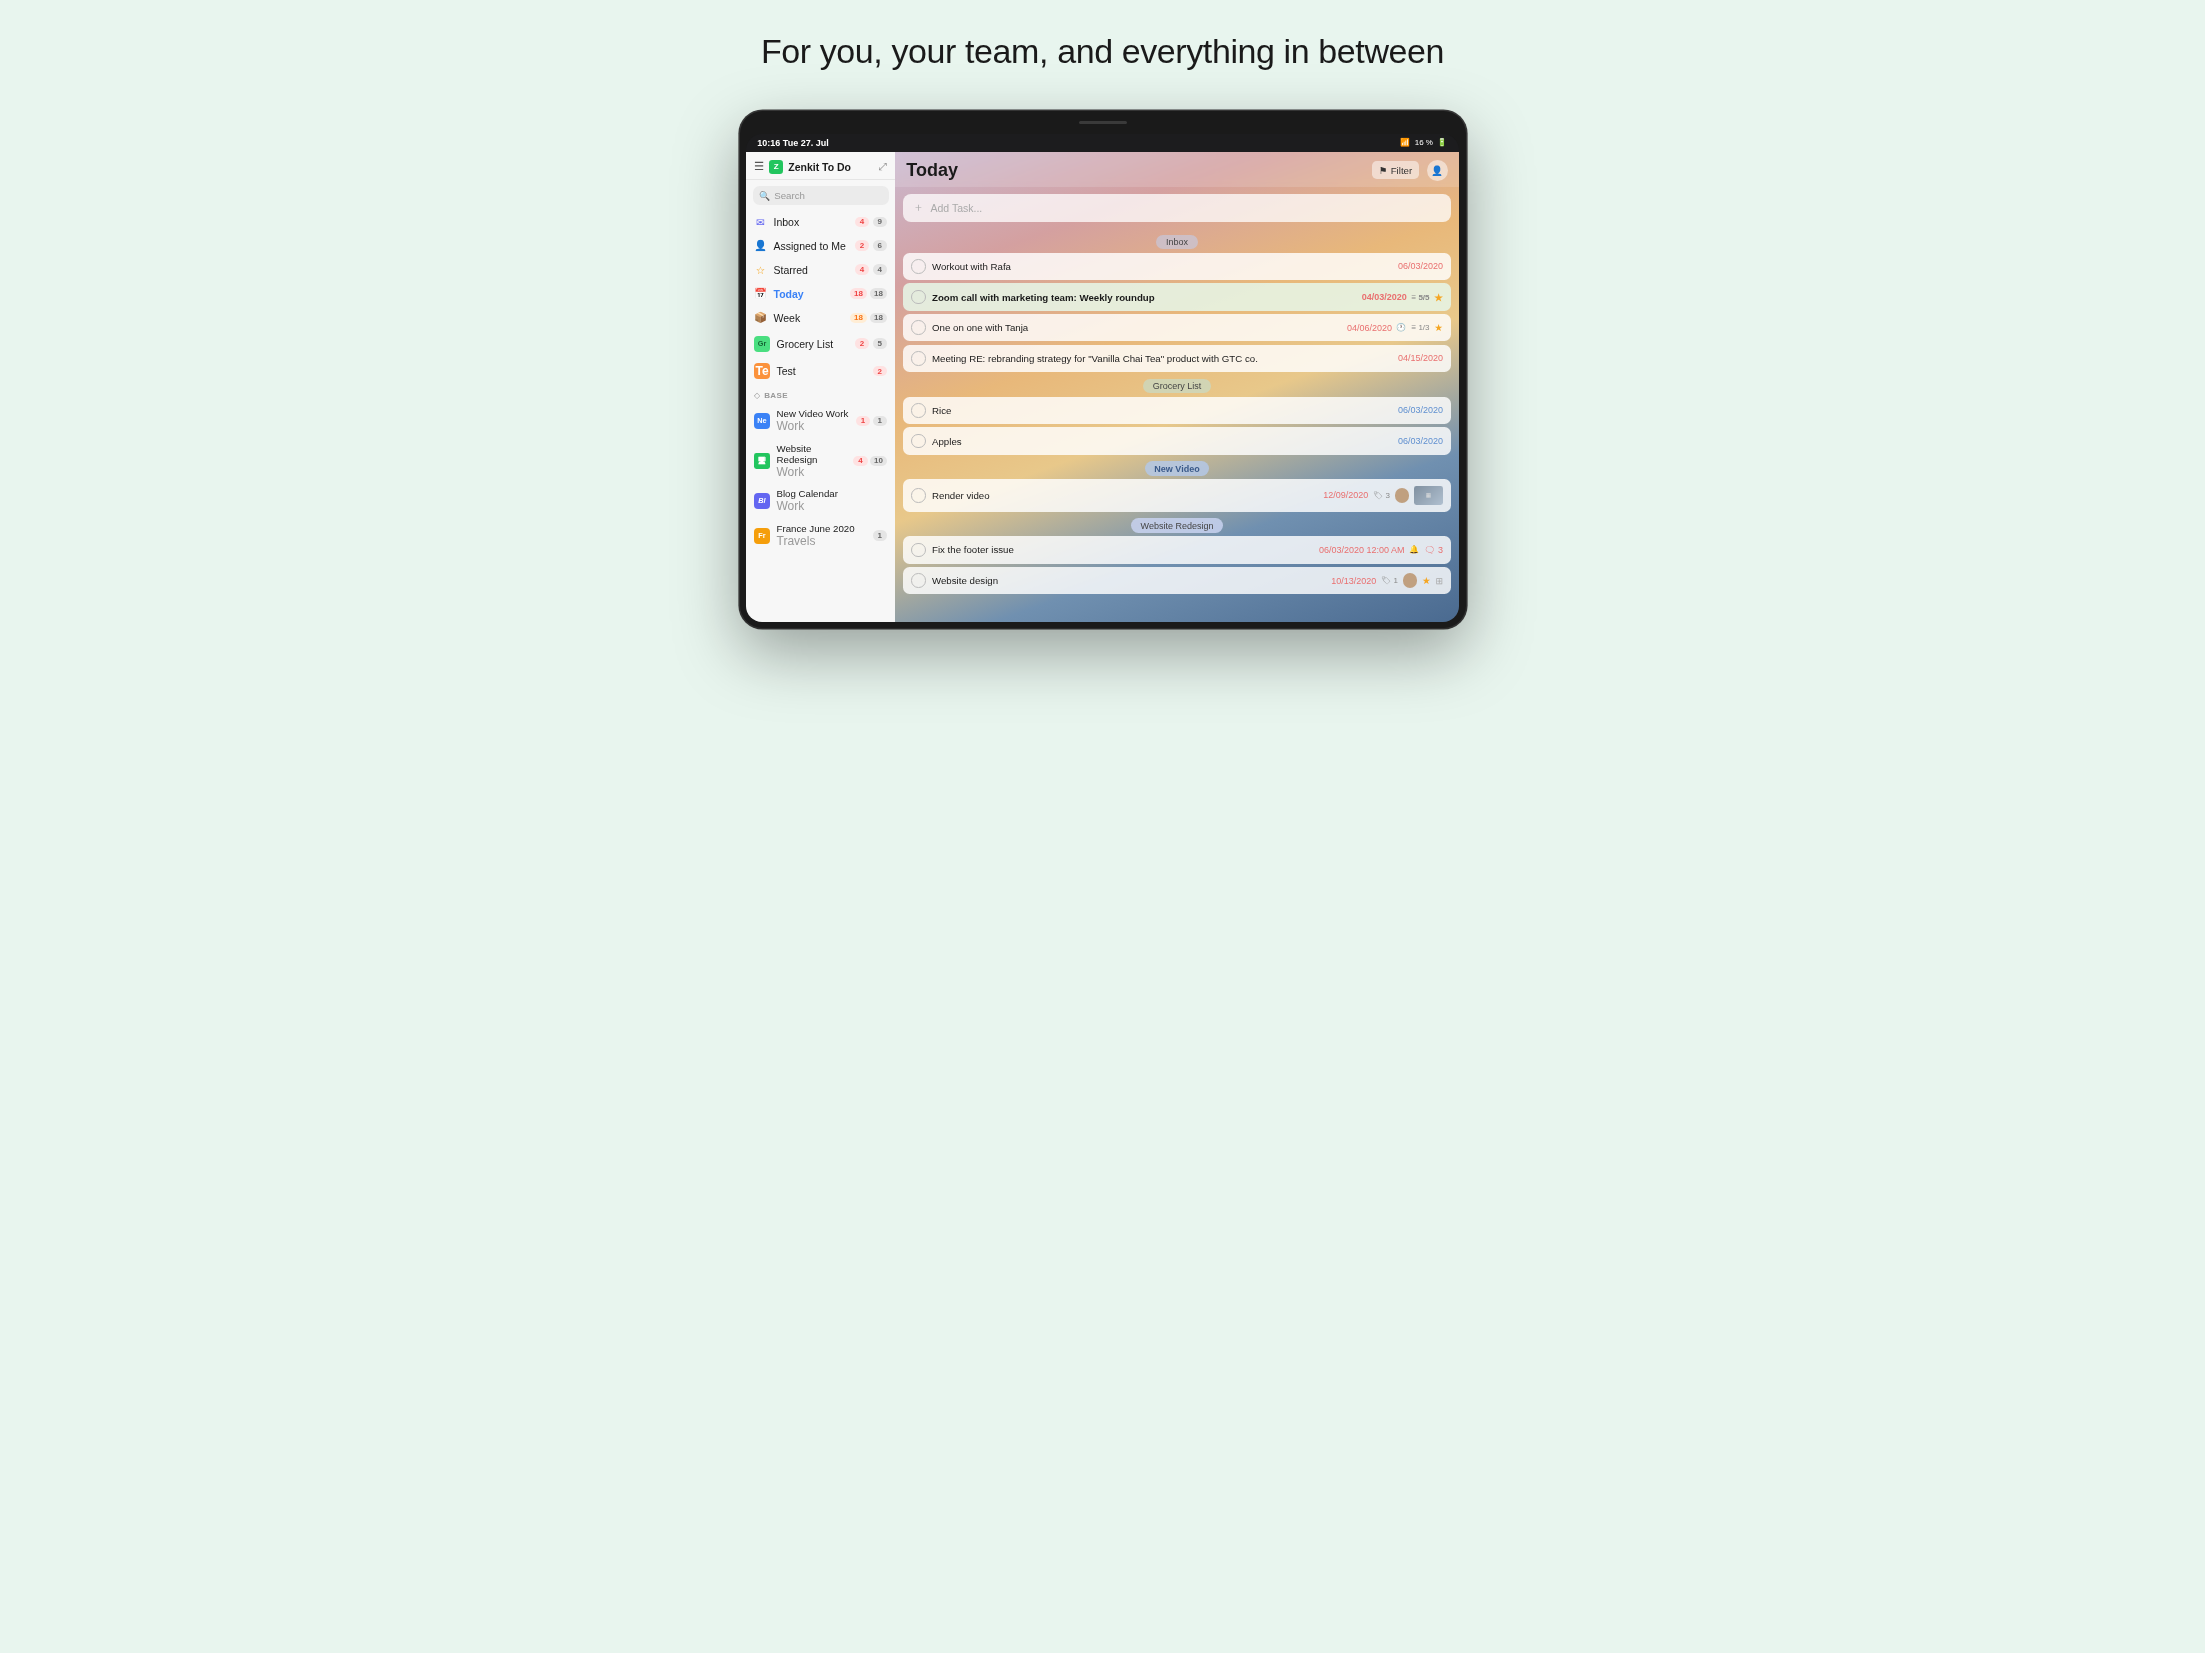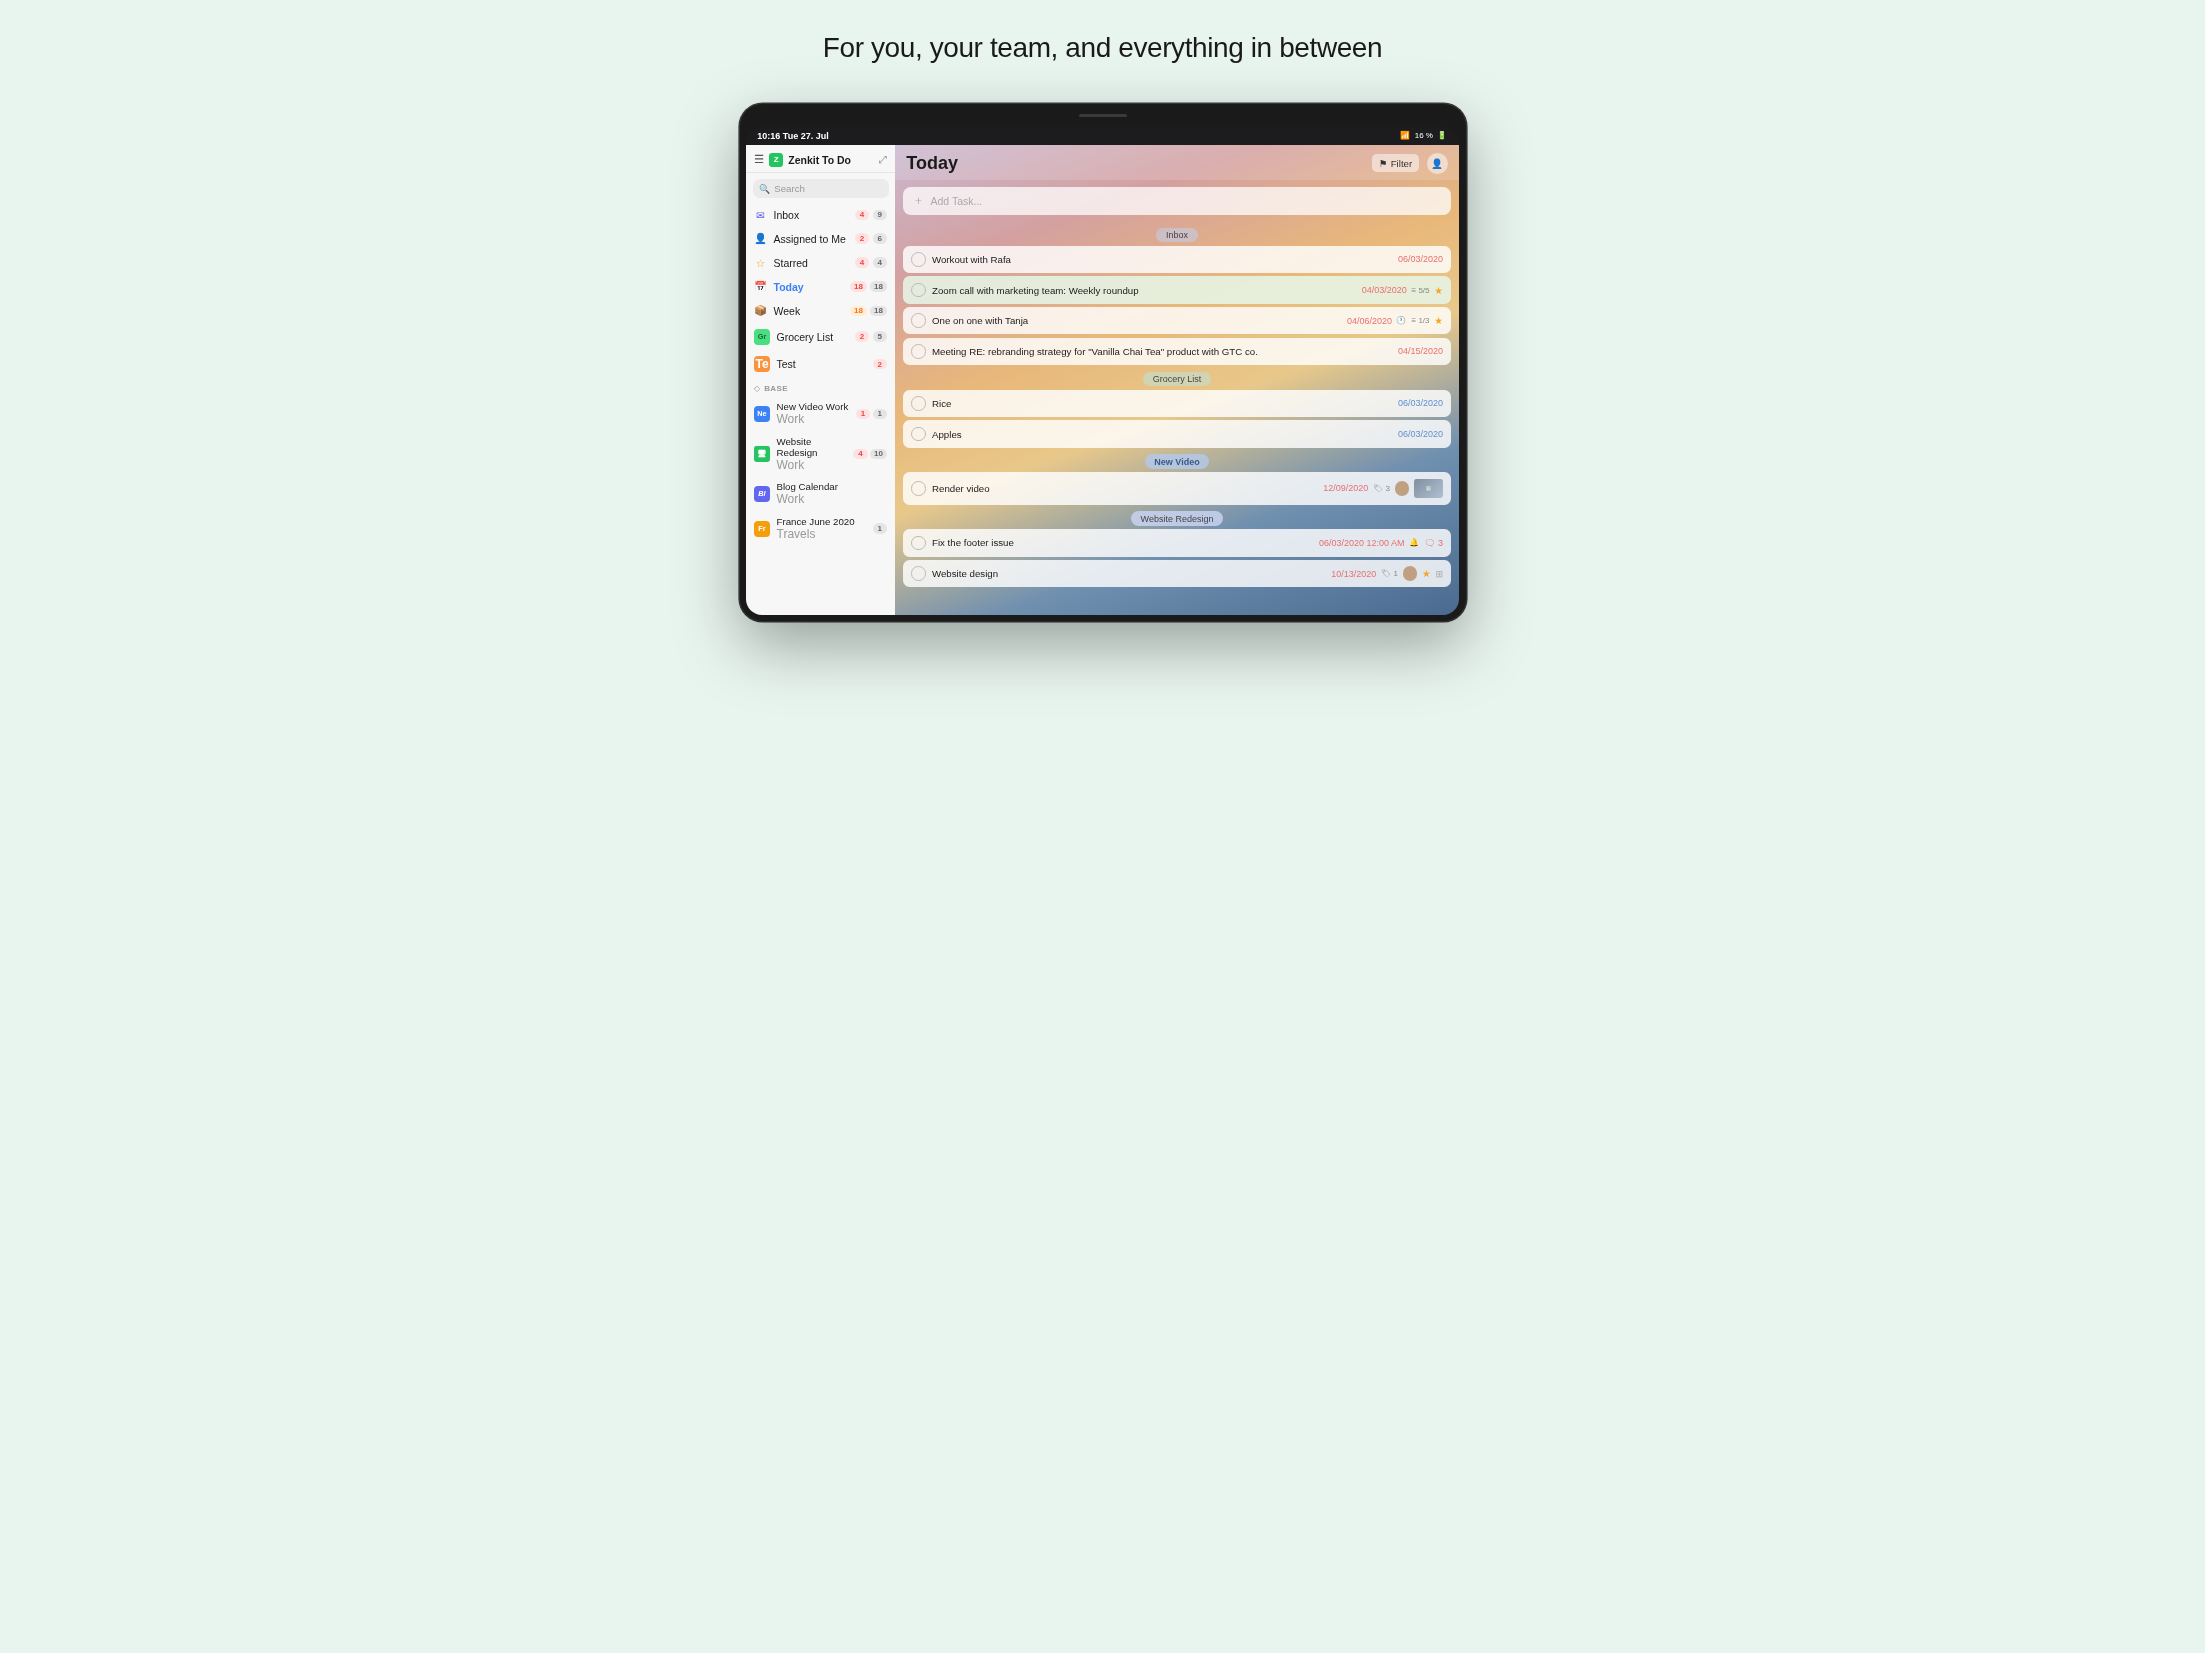--- a/index.html
+++ b/index.html
@@ -7,21 +7,21 @@
       background: #e8f5ee;
       font-family: -apple-system, BlinkMacSystemFont, 'Segoe UI', sans-serif;
       display: flex;
       flex-direction: column;
       align-items: center;
       justify-content: flex-start;
       min-height: 100vh;
       padding: 32px 16px 16px;
     }
     .headline {
-      font-size: 28px;
+      font-size: 34px;
       font-weight: 400;
       color: #1a1a1a;
       text-align: right;
       margin-bottom: 40px;
       letter-spacing: -0.4px;
     }
     .device-wrapper {
       position: relative;
       width: 726px;
       height: 517px;
@@ -216,21 +216,21 @@
     .pill-website { background: rgba(200,210,240,0.85); color: #444; }
     .task-row {
       background: rgba(255,255,255,0.82);
       border-radius: 6.5px;
       margin-bottom: 3.2px;
       padding: 6.5px 8px;
       display: flex;
       align-items: center;
       gap: 6.5px;
     }
-    .task-row.highlight { background: rgba(230,245,230,0.88); }
+    .task-row.highlight { background: rgba(230,245,230,0.88); font-weight: bold; }
     .task-check {
       width: 14.5px; height: 14.5px;
       border: 1.6px solid #bbb;
       border-radius: 50%;
       flex-shrink: 0;
     }
     .task-label { flex: 1; font-size: 9.7px; color: #1a1a1a; }
     .task-meta { display: flex; align-items: center; gap: 4.8px; margin-left: auto; flex-shrink: 0; }
     .task-date { font-size: 9px; color: #e97070; }
     .task-date.blue { color: #6090d0; }

